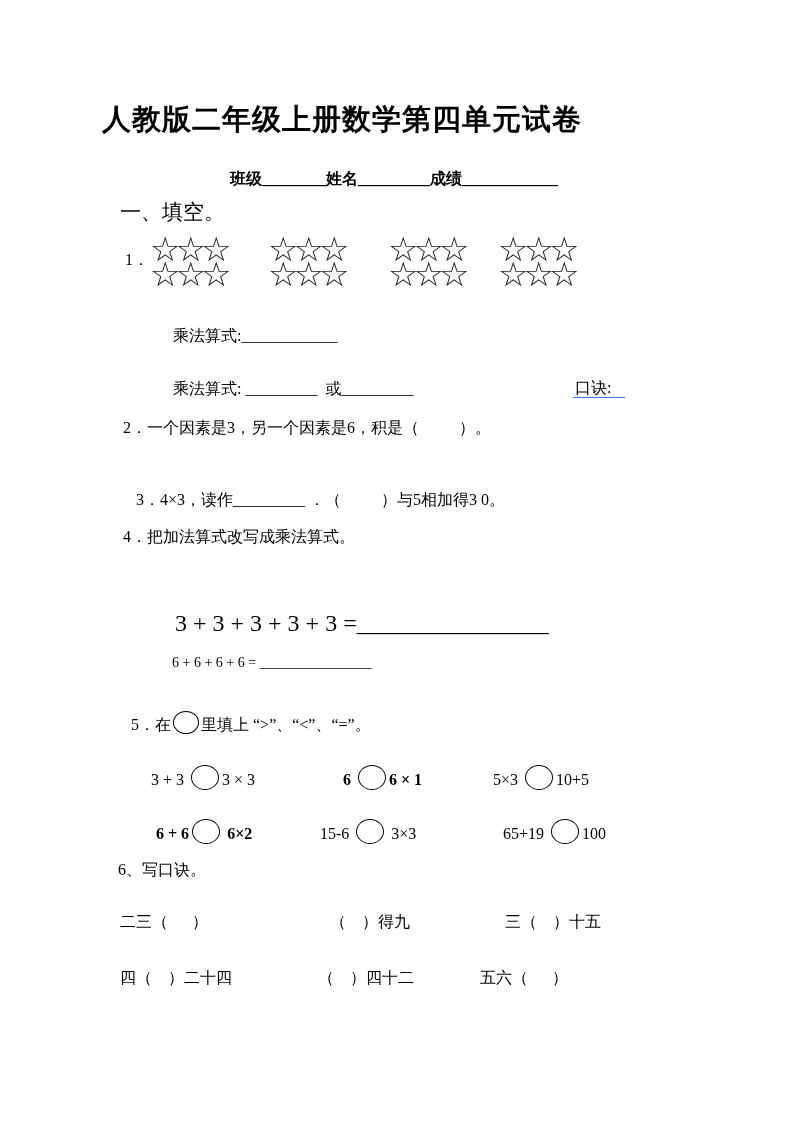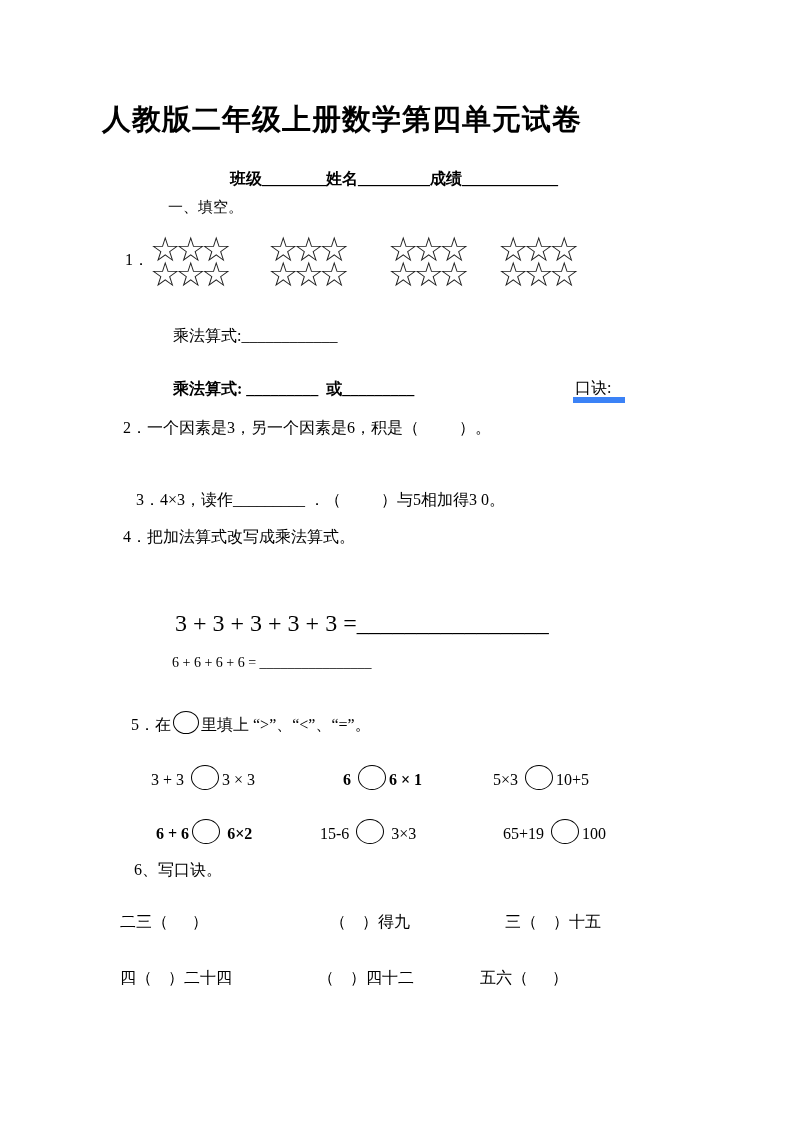--- a/index.html
+++ b/index.html
@@ -36,34 +36,34 @@
     border-radius:50%;
     vertical-align:-5px;
     margin:0 3px;
   }
   .circle.small{
     width:24px;height:21px;
     vertical-align:-4px;
     margin:0 2px;
   }
   .underlined{
-    border-bottom:6px solid #3b82f6;
+    border-bottom:1px solid #3b82f6;
     padding:0 14px 1px 2px;
   }
 </style>
 </head>
 <body>
 
 <div class="abs title" style="top:100px;left:0;">人教版二年级上册数学第四单元试卷</div>
 
 <div class="abs body-text b" style="top:151px;left:222px;">
   <span>班级</span><span>________</span><span>姓名</span><span>_________</span><span>成绩</span><span>____________</span>
 </div>
 
-<div class="abs body-text" style="top:198px;left:120px;font-size:15px;margin-left:48px;">一、填空。</div>
+<div class="abs body-text" style="top:198px;left:120px;font-size:21px;">一、填空。</div>
 
 <div class="abs body-text" style="top:250px;left:125px;">1．</div>
 
 <div class="star-group" style="top:237px;left:150px;">
   <span class="star-row">☆☆☆</span>
   <span class="star-row">☆☆☆</span>
 </div>
 <div class="star-group" style="top:237px;left:268px;">
   <span class="star-row">☆☆☆</span>
   <span class="star-row">☆☆☆</span>
@@ -74,21 +74,21 @@
 </div>
 <div class="star-group" style="top:237px;left:498px;">
   <span class="star-row">☆☆☆</span>
   <span class="star-row">☆☆☆</span>
 </div>
 
 <div class="abs body-text" style="top:308px;left:165px;">
   <span class="t">乘法算式:</span><span class="t">____________</span>
 </div>
 
-<div class="abs body-text" style="top:361px;left:165px;font-weight:bold;">
+<div class="abs body-text" style="top:361px;left:165px;">
   <span class="t">乘法算式: </span><span class="t">_________</span><span class="t">  或</span><span class="t">_________</span>
 </div>
 <div class="abs body-text" style="top:360px;left:565px;">
   <span class="underlined">口诀:</span>
 </div>
 
 <div class="abs body-text" style="top:418px;left:123px;">2．一个因素是3，另一个因素是6，积是（          ）。</div>
 
 <div class="abs body-text" style="top:472px;left:128px;">
   <span class="t">3．4×3，读作</span><span class="t">_________</span><span class="t"> ．（          ）与5相加得3 0。</span>
@@ -119,21 +119,21 @@
 <div class="abs body-text b" style="top:801px;left:148px;">
   <span class="t">6 + 6</span><span class="circle"></span><span class="t"> 6×2</span>
 </div>
 <div class="abs body-text" style="top:801px;left:312px;">
   <span class="t">15-6 </span><span class="circle"></span><span class="t"> 3×3</span>
 </div>
 <div class="abs body-text" style="top:801px;left:495px;">
   <span class="t">65+19 </span><span class="circle"></span><span class="t">100</span>
 </div>
 
-<div class="abs body-text" style="top:860px;left:118px;margin-left:16px;">6、写口诀。</div>
+<div class="abs body-text" style="top:860px;left:118px;">6、写口诀。</div>
 
 <div class="abs body-text" style="top:912px;left:120px;">二三（      ）</div>
 <div class="abs body-text" style="top:912px;left:330px;">（    ）得九</div>
 <div class="abs body-text" style="top:912px;left:505px;">三（    ）十五</div>
 
 <div class="abs body-text" style="top:968px;left:120px;font-family:Liberation Serif, serif;">四（    ）二十四</div>
 <div class="abs body-text" style="top:968px;left:318px;">（    ）四十二</div>
 <div class="abs body-text" style="top:968px;left:480px;">五六（      ）</div>
 
 </body></html>

